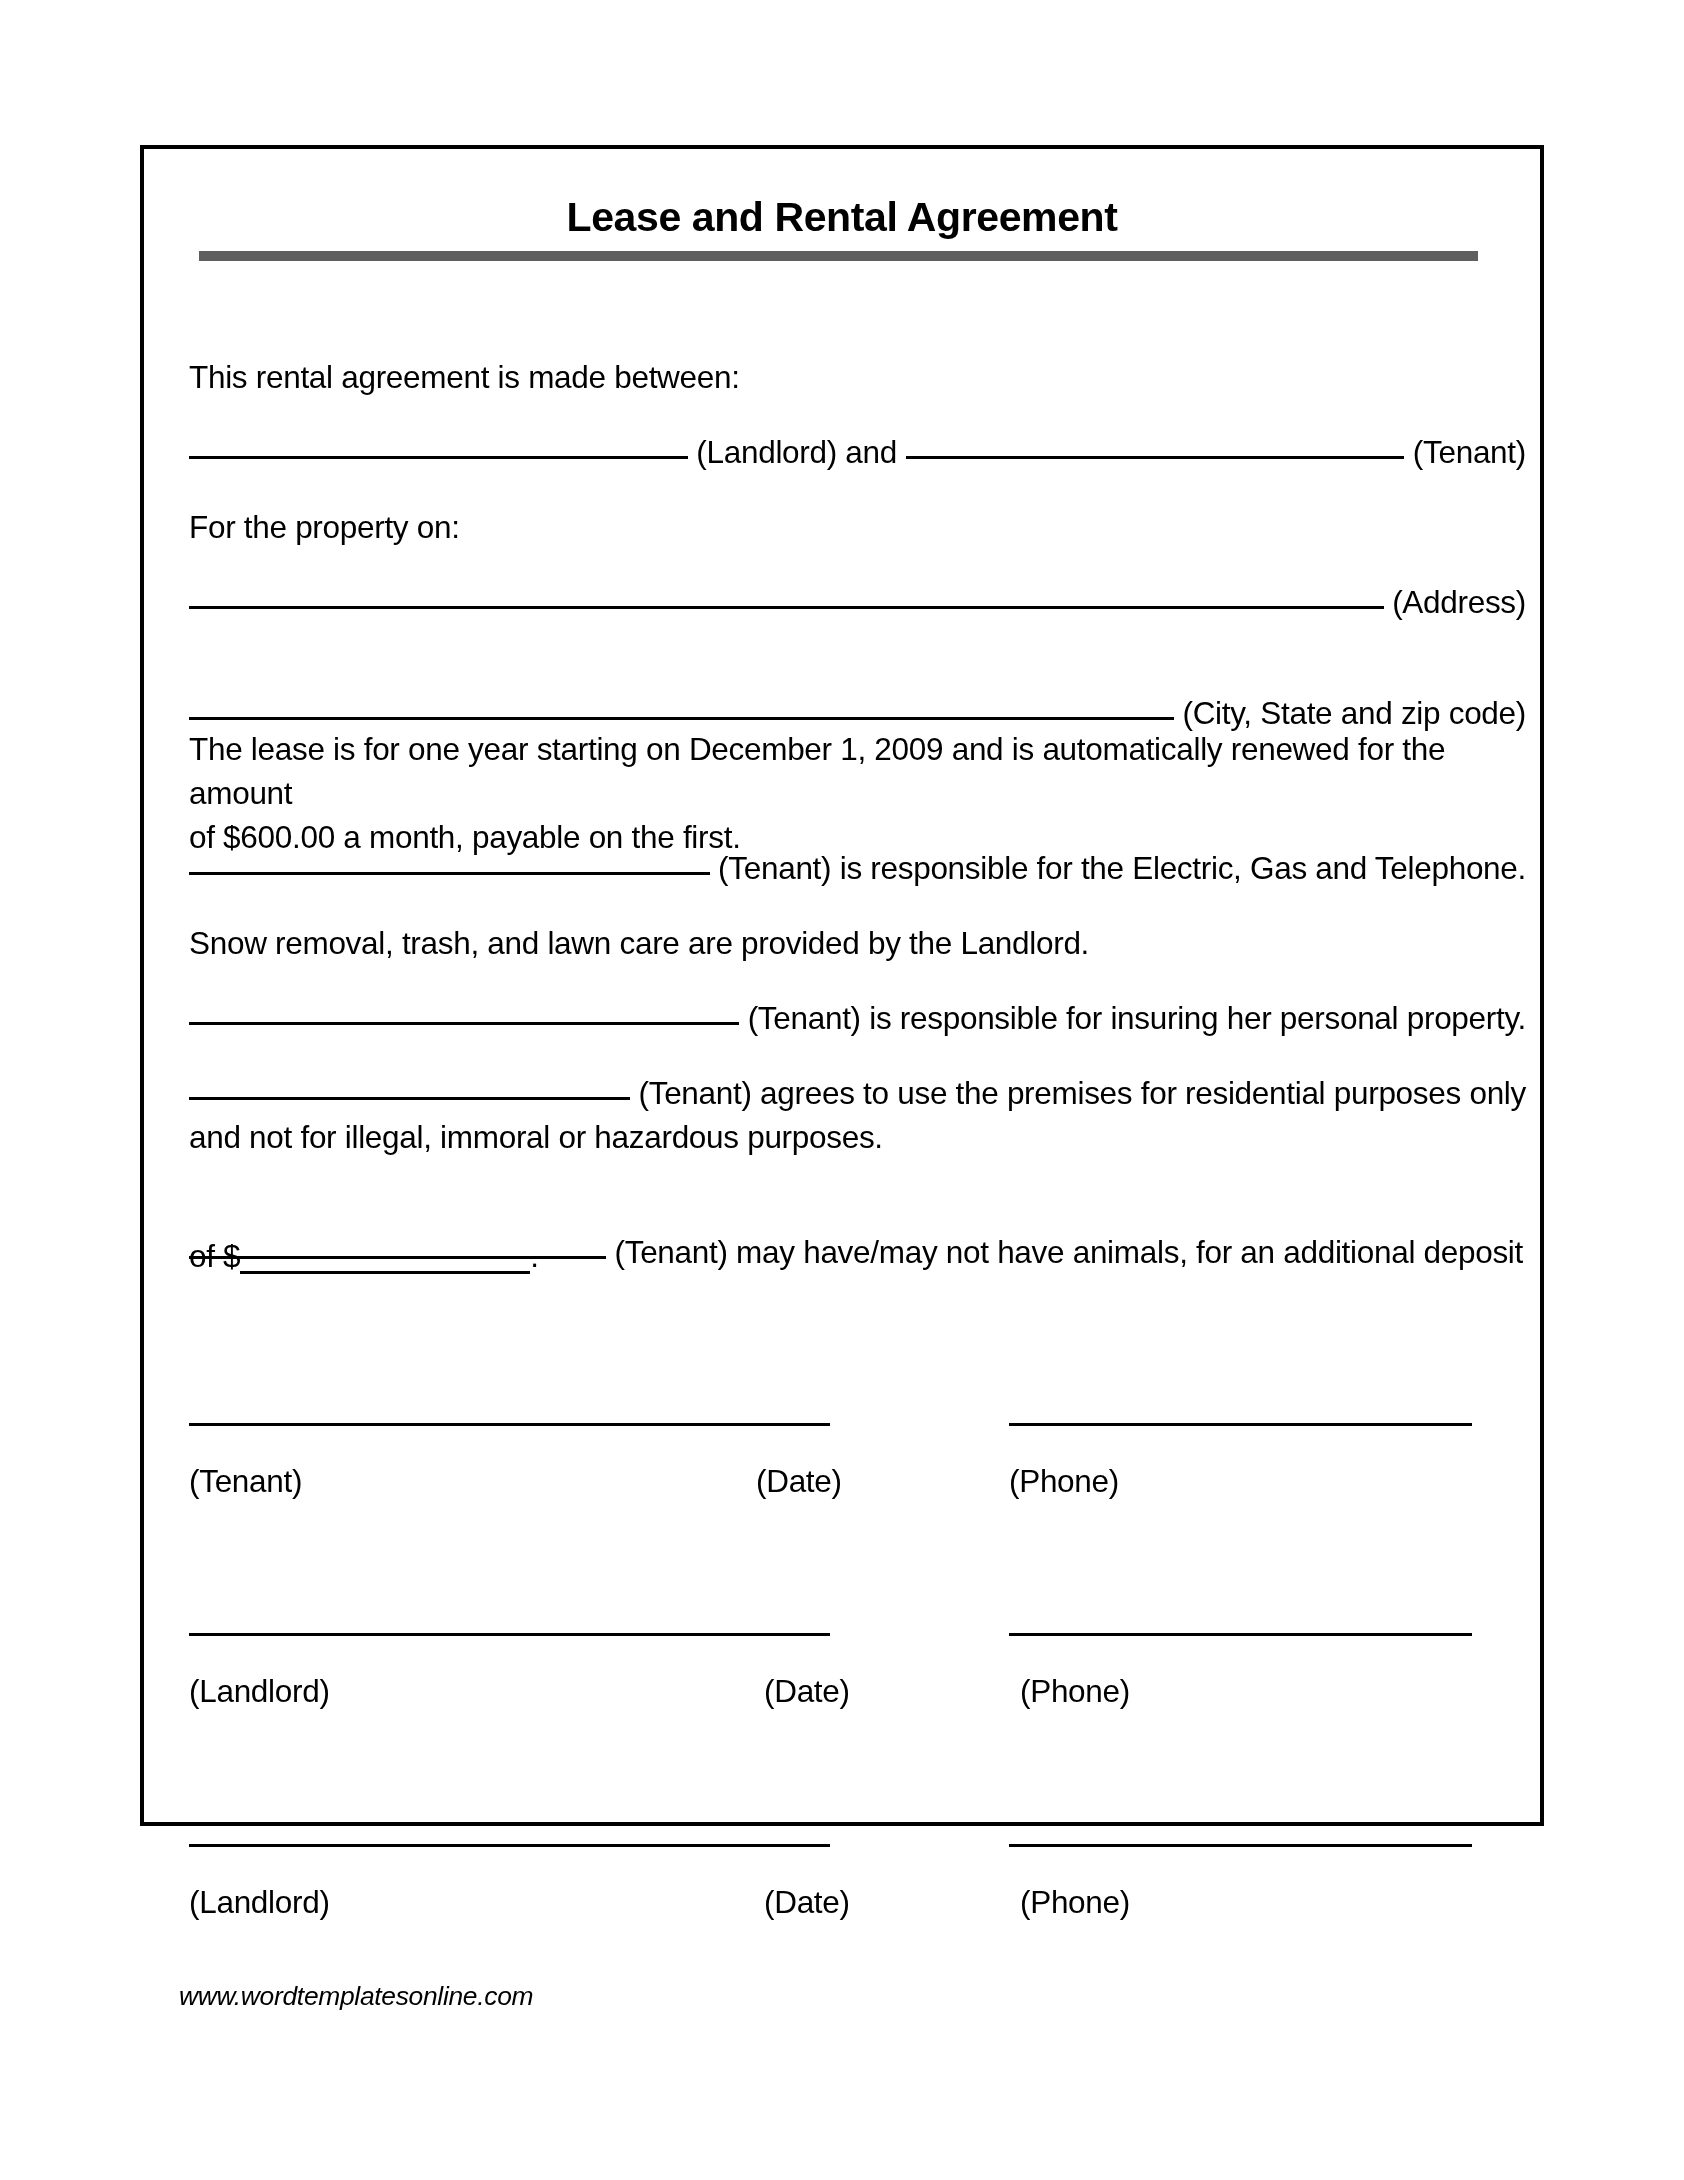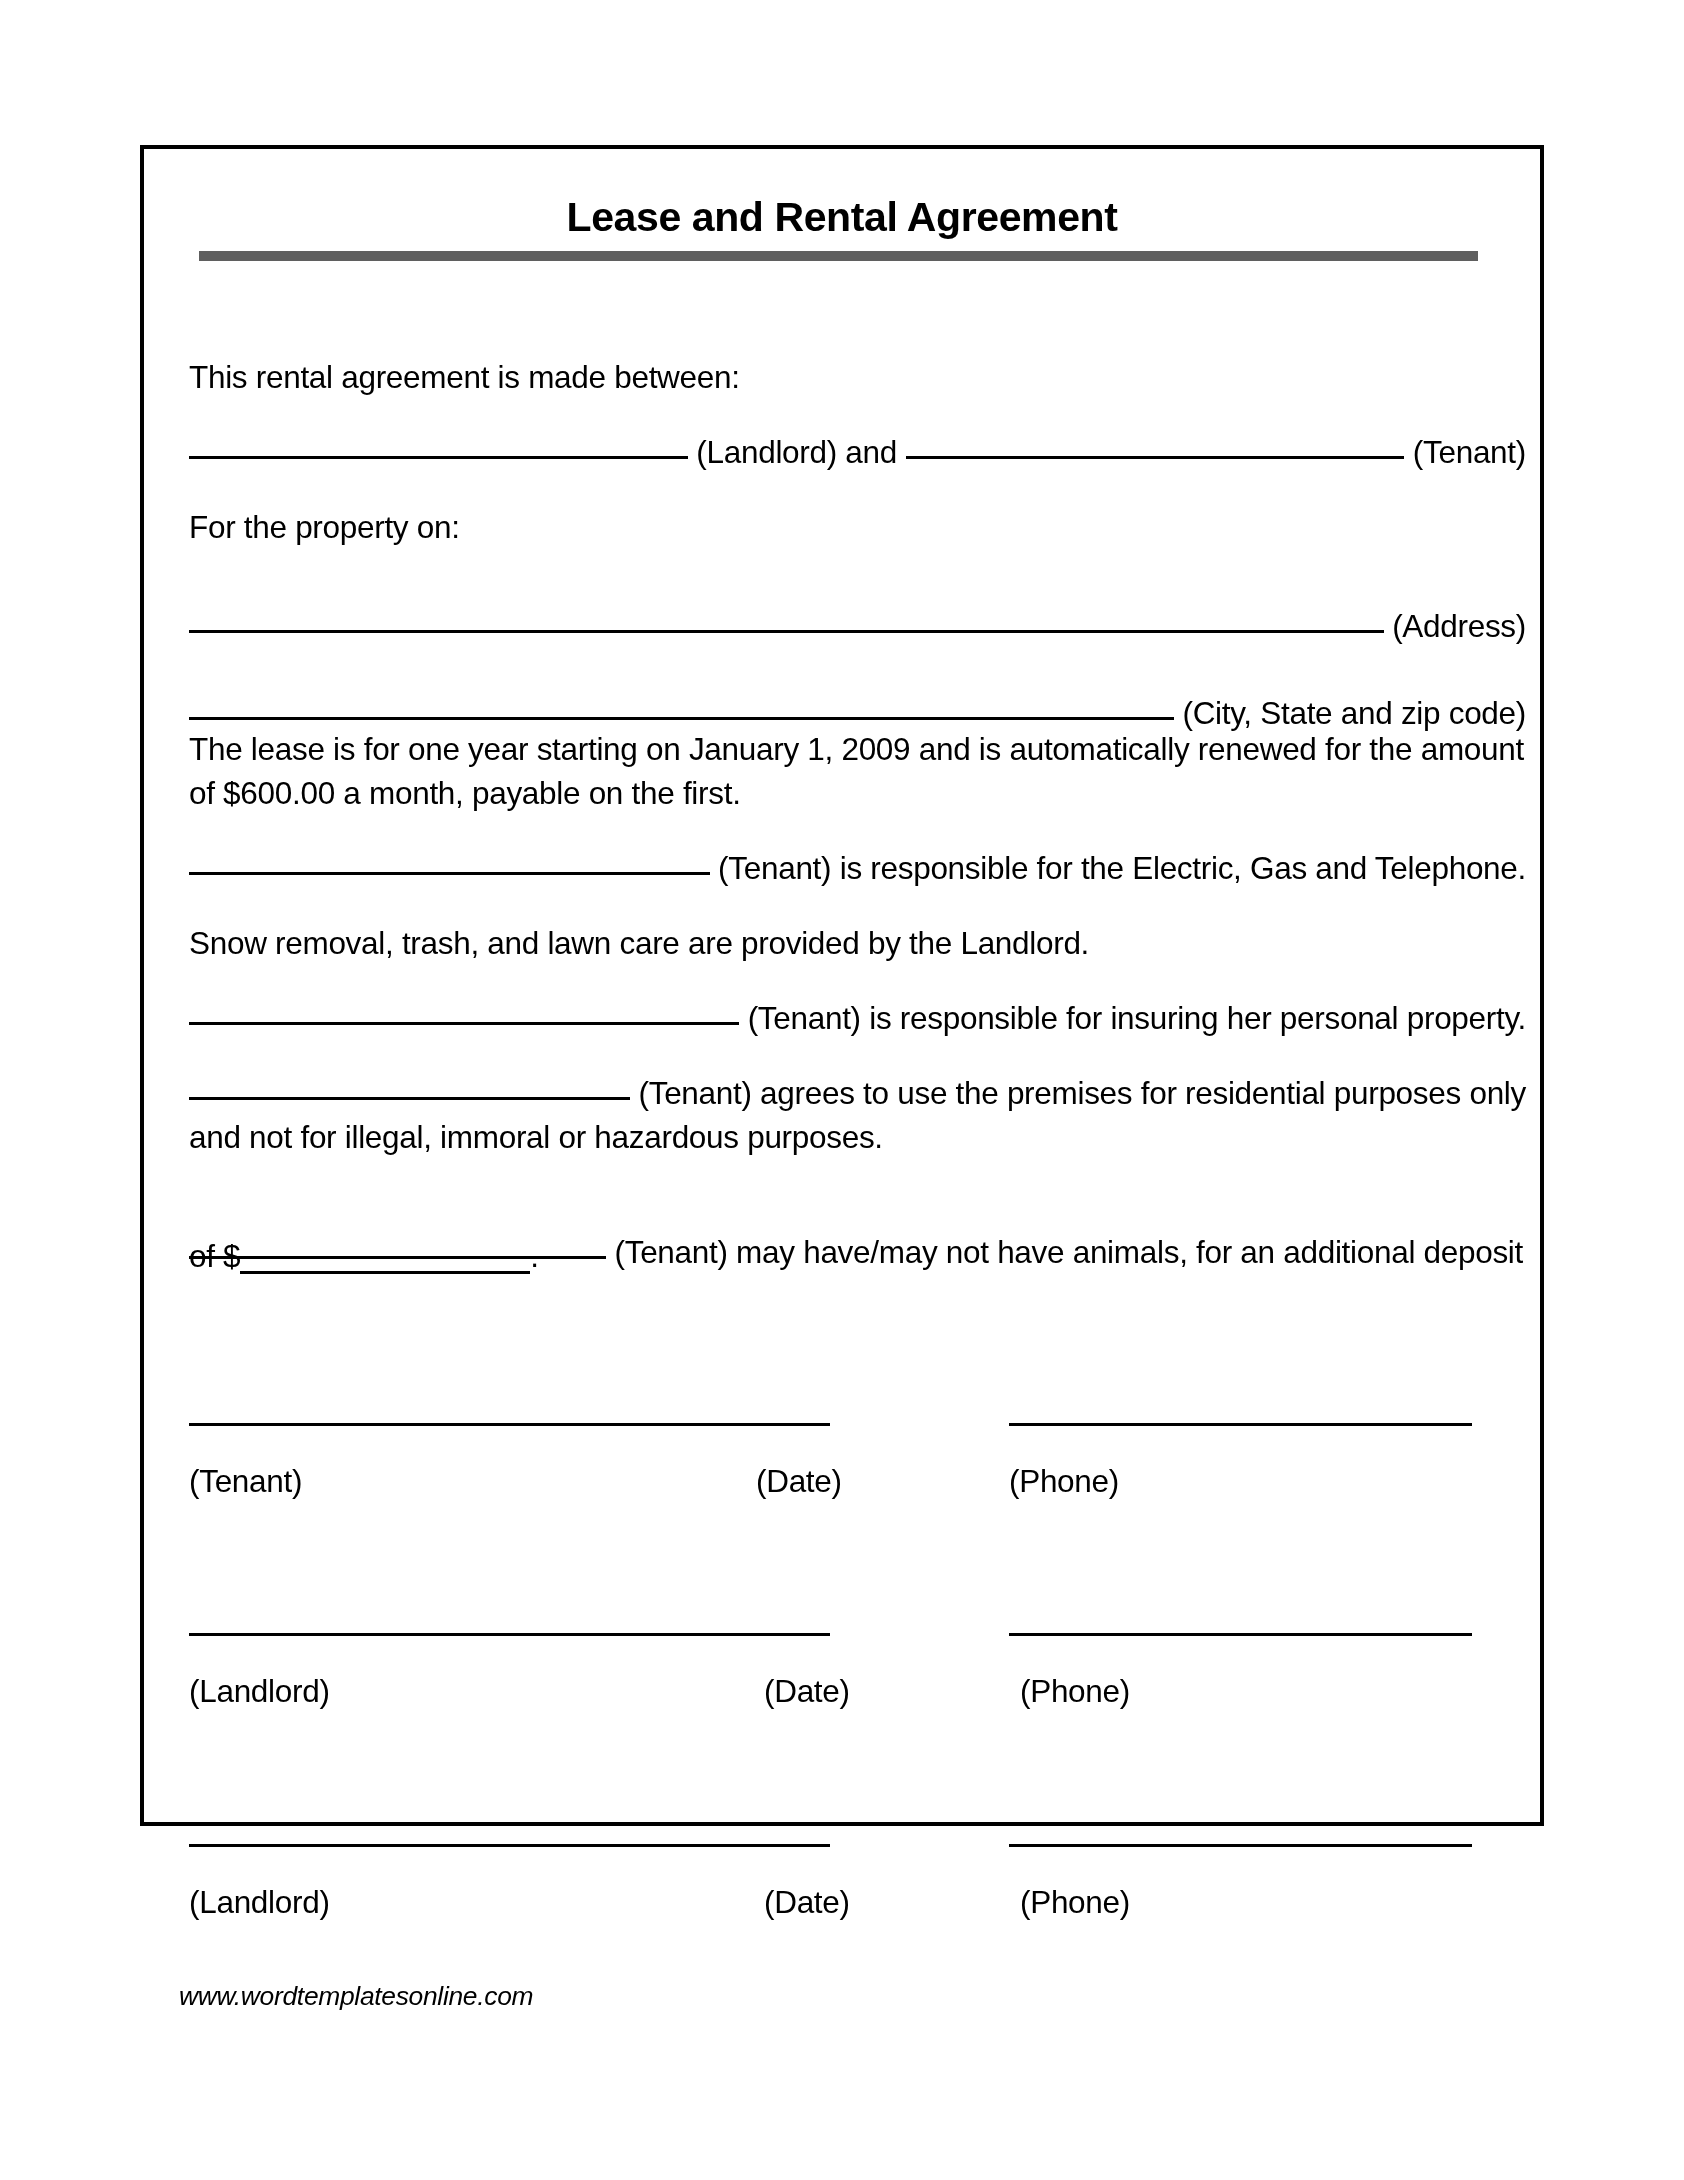--- a/index.html
+++ b/index.html
@@ -67,32 +67,32 @@
 
   <div class="abs line flexline" style="top:281px;">
     <span class="blank grow"></span>
     <span class="ml">(Landlord) and</span>
     <span class="blank grow ml"></span>
     <span class="ml">(Tenant)</span>
   </div>
 
   <div class="abs line" style="top:356px;">For the property on:</div>
 
-  <div class="abs line flexline" style="top:431px;margin-top:24px;">
+  <div class="abs line flexline" style="top:431px;">
     <span class="blank grow"></span>
     <span class="ml">(Address)</span>
   </div>
 
   <div class="abs line flexline" style="top:506px;margin-top:36px;">
     <span class="blank grow"></span>
     <span class="ml">(City, State and zip code)</span>
   </div>
 
   <div class="abs line two-line" style="top:578px;">
-    <span style="display:block;">The lease is for one year starting on January 1, 2009 and is automatically renewed for the amount</span>
+    <span style="display:block;">The lease is for one year starting on December 1, 2009 and is automatically renewed for the amount</span>
     <span style="display:block;">of $600.00 a month, payable on the first.</span>
   </div>
 
   <div class="abs line flexline" style="top:697px;">
     <span class="blank grow" style="max-width:533px;"></span>
     <span class="ml">(Tenant) is responsible for the Electric, Gas and Telephone.</span>
   </div>
 
   <div class="abs line" style="top:772px;">Snow removal, trash, and lawn care are provided by the Landlord.</div>
 

